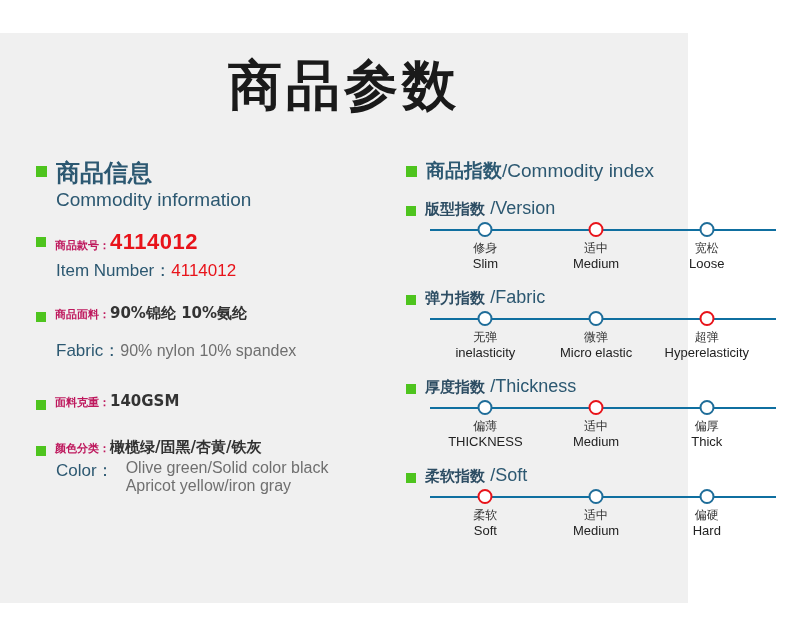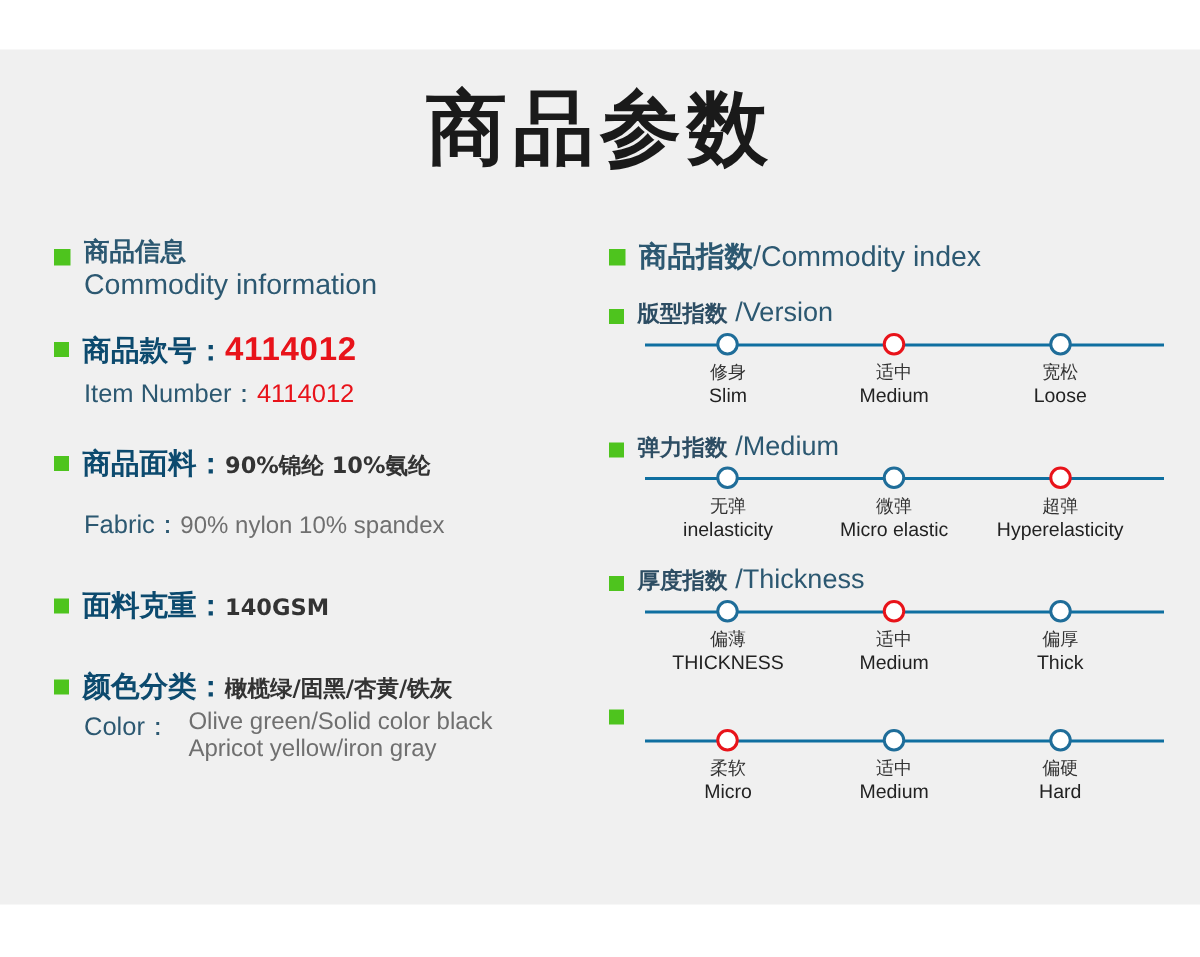--- a/index.html
+++ b/index.html
@@ -10,21 +10,21 @@
     width: 800px;
     height: 638px;
     background: #ffffff;
     font-family: "Liberation Sans", "DejaVu Sans", sans-serif;
     overflow: hidden;
   }
   .page {
     position: absolute;
     left: 0;
     top: 33px;
-    width: 800px;
+    width: 688px;
     height: 570px;
     background: #f0f0f0;
   }
   .title {
     text-align: center;
     font-size: 54px;
     font-weight: bold;
     color: #1a1a1a;
     letter-spacing: 4px;
     margin: 0;
@@ -69,35 +69,35 @@
   .row {
     display: flex;
     align-items: flex-start;
   }
   .row .bullet {
     margin-top: 8px;
   }
 
   
   .cn-head {
-    font-size: 17px;
+    font-size: 24px;
     color: #2c5871;
     font-weight: bold;
     line-height: 1.25;
     font-family: "DejaVu Sans", "Liberation Sans", sans-serif;
   }
   .en-head {
     font-size: 19px;
     color: #2c5871;
     line-height: 1.3;
     margin-left: 20px;
   }
   .cn-label {
-    font-size: 19px;
-    color: #0c4a6e;
+    font-size: 11px;
+    color: #be185d;
     font-weight: bold;
     font-family: "DejaVu Sans", "Liberation Sans", sans-serif;
     margin-top: 13px;
   }
   .en-label {
     font-size: 17px;
     color: #2c5871;
   }
   .val-red-big {
     font-size: 22px;
@@ -317,21 +317,21 @@
             <span class="t-en">Loose</span>
           </div>
         </div>
       </div>
 
       <div class="scale-group">
         <div class="row">
           <span class="bullet sm"></span>
           <span class="idx-sub nowrap">
             <span>弹力指数</span>
-            <span class="en">/Medium</span>
+            <span class="en">/Fabric</span>
           </span>
         </div>
         <div class="scale">
           <div class="line"></div>
           <div class="dot" style="left:16%;"></div>
           <div class="dot" style="left:48%;"></div>
           <div class="dot active" style="left:80%;"></div>
         </div>
         <div class="ticks">
           <div class="tick" style="left:16%;">
@@ -375,31 +375,35 @@
           <div class="tick" style="left:80%;">
             <span class="t-cn">偏厚</span>
             <span class="t-en">Thick</span>
           </div>
         </div>
       </div>
 
       <div class="scale-group">
         <div class="row">
           <span class="bullet sm"></span>
+          <span class="idx-sub nowrap">
+            <span>柔软指数</span>
+            <span class="en">/Soft</span>
+          </span>
         </div>
         <div class="scale">
           <div class="line"></div>
           <div class="dot active" style="left:16%;"></div>
           <div class="dot" style="left:48%;"></div>
           <div class="dot" style="left:80%;"></div>
         </div>
         <div class="ticks">
           <div class="tick" style="left:16%;">
             <span class="t-cn">柔软</span>
-            <span class="t-en">Micro</span>
+            <span class="t-en">Soft</span>
           </div>
           <div class="tick" style="left:48%;">
             <span class="t-cn">适中</span>
             <span class="t-en">Medium</span>
           </div>
           <div class="tick" style="left:80%;">
             <span class="t-cn">偏硬</span>
             <span class="t-en">Hard</span>
           </div>
         </div>

